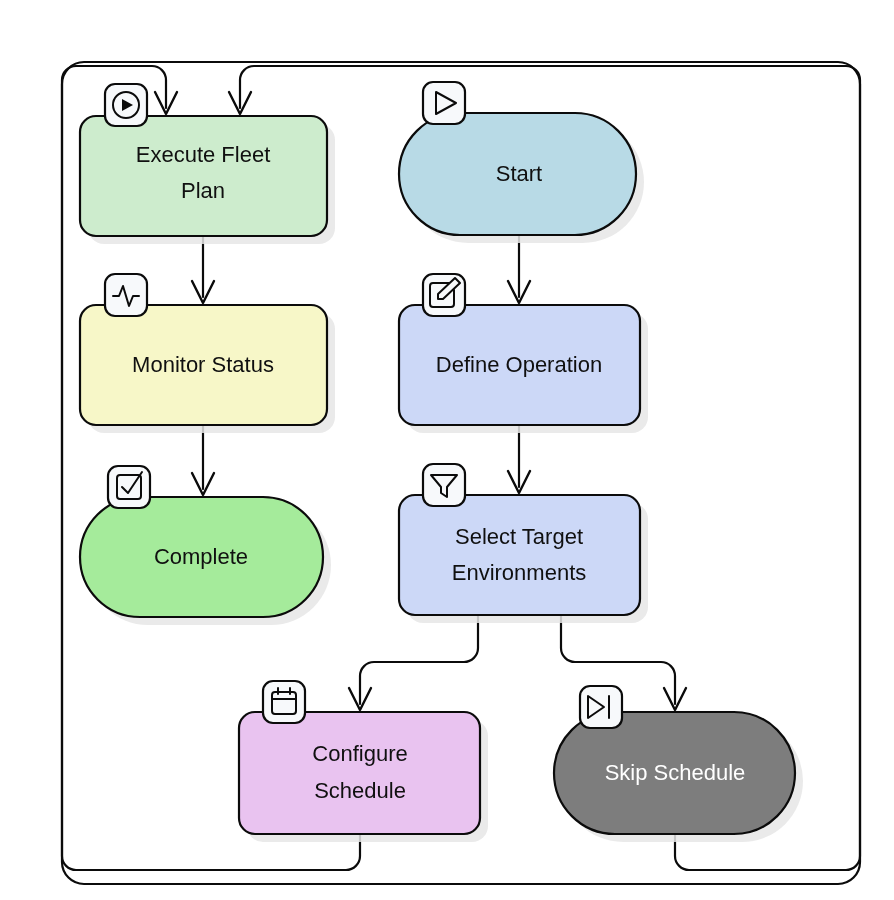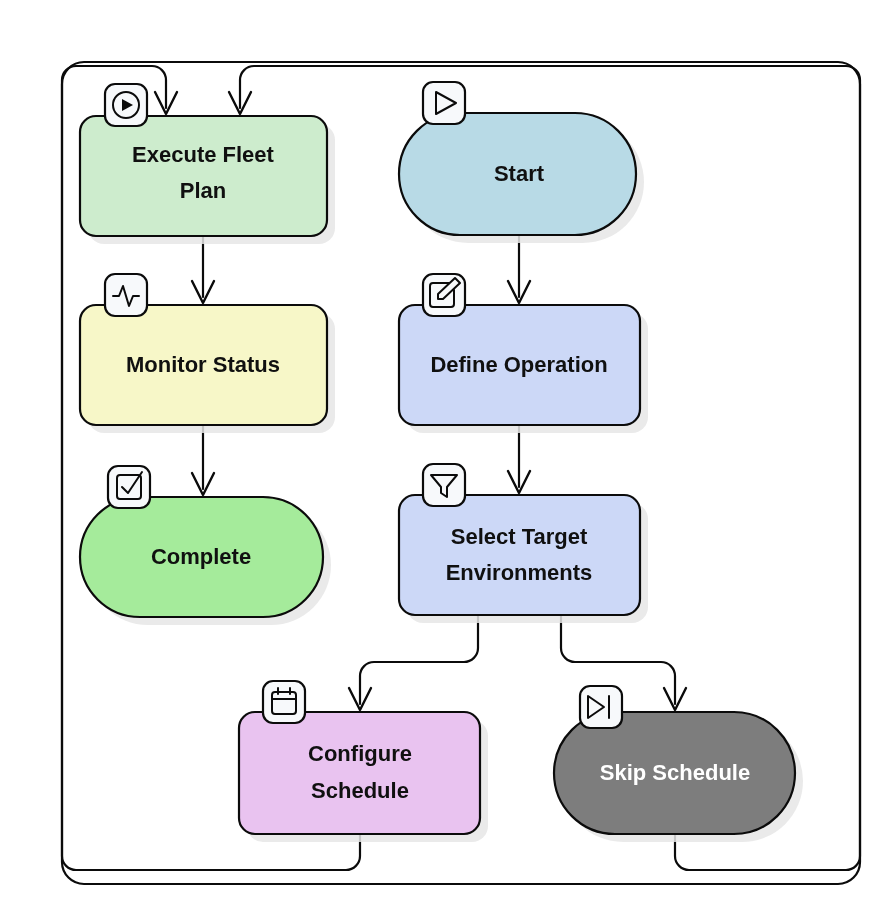--- a/index.html
+++ b/index.html
@@ -12,21 +12,20 @@
     width: 894px;
     height: 900px;
     font-family: "Liberation Sans", sans-serif;
     overflow: hidden;
   }
   #flow-root {
     position: relative;
     width: 894px;
     height: 900px;
     background: #ffffff;
-    font-weight: bold;
   }
   svg#flow-svg {
     position: absolute;
     left: 0;
     top: 0;
     width: 894px;
     height: 900px;
     display: block;
   }
   .node-shape {

